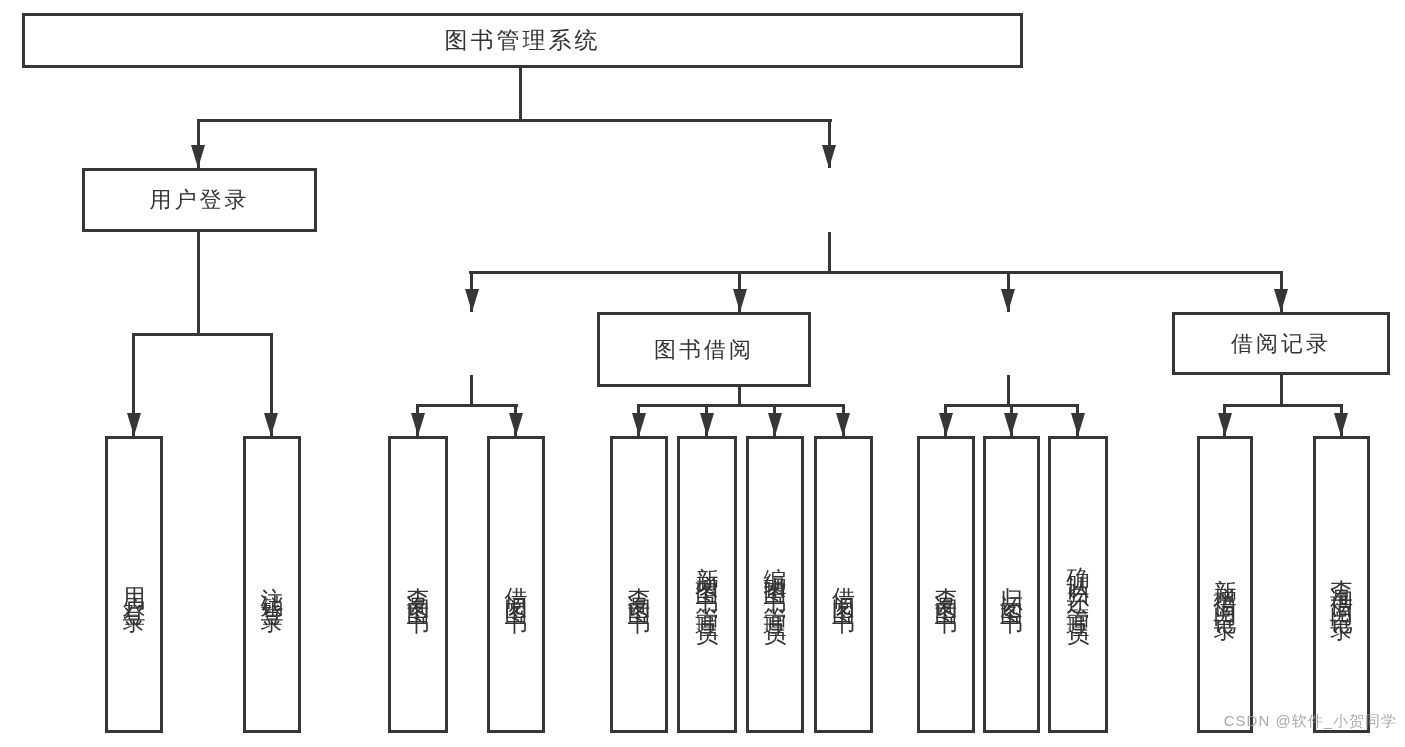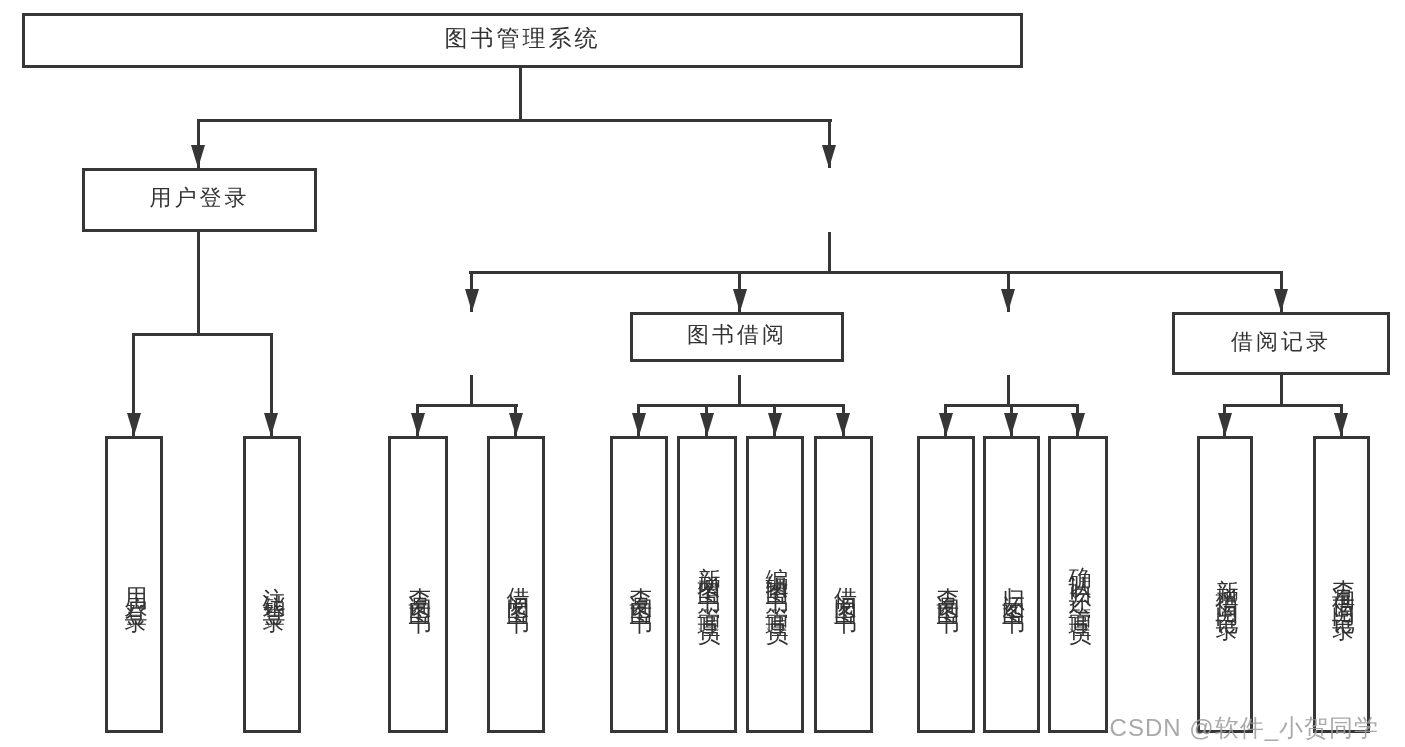--- a/index.html
+++ b/index.html
@@ -11,38 +11,38 @@
   }
   .box{
     position:absolute;box-sizing:border-box;
     border:3px solid var(--line,#363636);
     background:#fff;
     display:flex;align-items:center;justify-content:center;
     z-index:2;
   }
   .box .lbl{
     font-size:22px;letter-spacing:3px;line-height:1;
-    color:var(--text,#333333);white-space:nowrap;font-family:Liberation Mono, monospace;
+    color:var(--text,#333333);white-space:nowrap;
   }
   .root .lbl{font-size:23px;}
   .leaf{top:436px;height:297px;}
   .leaf .lbl{
     writing-mode:vertical-rl;text-orientation:mixed;
     font-size:23px;letter-spacing:8px;line-height:1;
   }
   .vl{position:absolute;width:3px;background:var(--line,#363636);z-index:1;}
   .hl{position:absolute;height:3px;background:var(--line,#363636);z-index:1;}
   .ar{
     position:absolute;width:0;height:0;z-index:1;
     border-left:7px solid transparent;border-right:7px solid transparent;
     border-top:23px solid var(--line,#363636);
   }
   .watermark{
-    position:absolute;top:712px;right:26px;z-index:5;
-    font-size:24px;letter-spacing:1px;opacity:.88;
+    position:absolute;top:712px;right:8px;z-index:5;
+    font-size:15px;letter-spacing:1px;opacity:.88;
     color:var(--watermark,#9e9e9e);white-space:nowrap;
   }
 </style>
 </head>
 <body>
 
 <div class="canvas">
 
   <div class="vl" style="left:519px;top:68px;height:53px"></div>
   <div class="hl" style="left:197px;top:119px;width:635px"></div>
@@ -104,21 +104,21 @@
   <div class="ar" style="left:1334px;top:413px"></div>
 
   <div class="box root" style="left:22px;top:13px;width:1001px;height:55px">
     <span class="lbl">图书管理系统</span>
   </div>
 
   <div class="box" style="left:82px;top:168px;width:235px;height:64px">
     <span class="lbl">用户登录</span>
   </div>
 
-  <div class="box" style="left:630px;top:312px;width:214px;height:50px">
+  <div class="box" style="left:597px;top:312px;width:214px;height:75px">
     <span class="lbl">图书借阅</span>
   </div>
   <div class="box" style="left:1172px;top:312px;width:218px;height:63px">
     <span class="lbl">借阅记录</span>
   </div>
 
   <div class="box leaf" style="left:105px;width:58px">
     <span class="lbl">用户登录</span>
   </div>
   <div class="box leaf" style="left:243px;width:58px">

